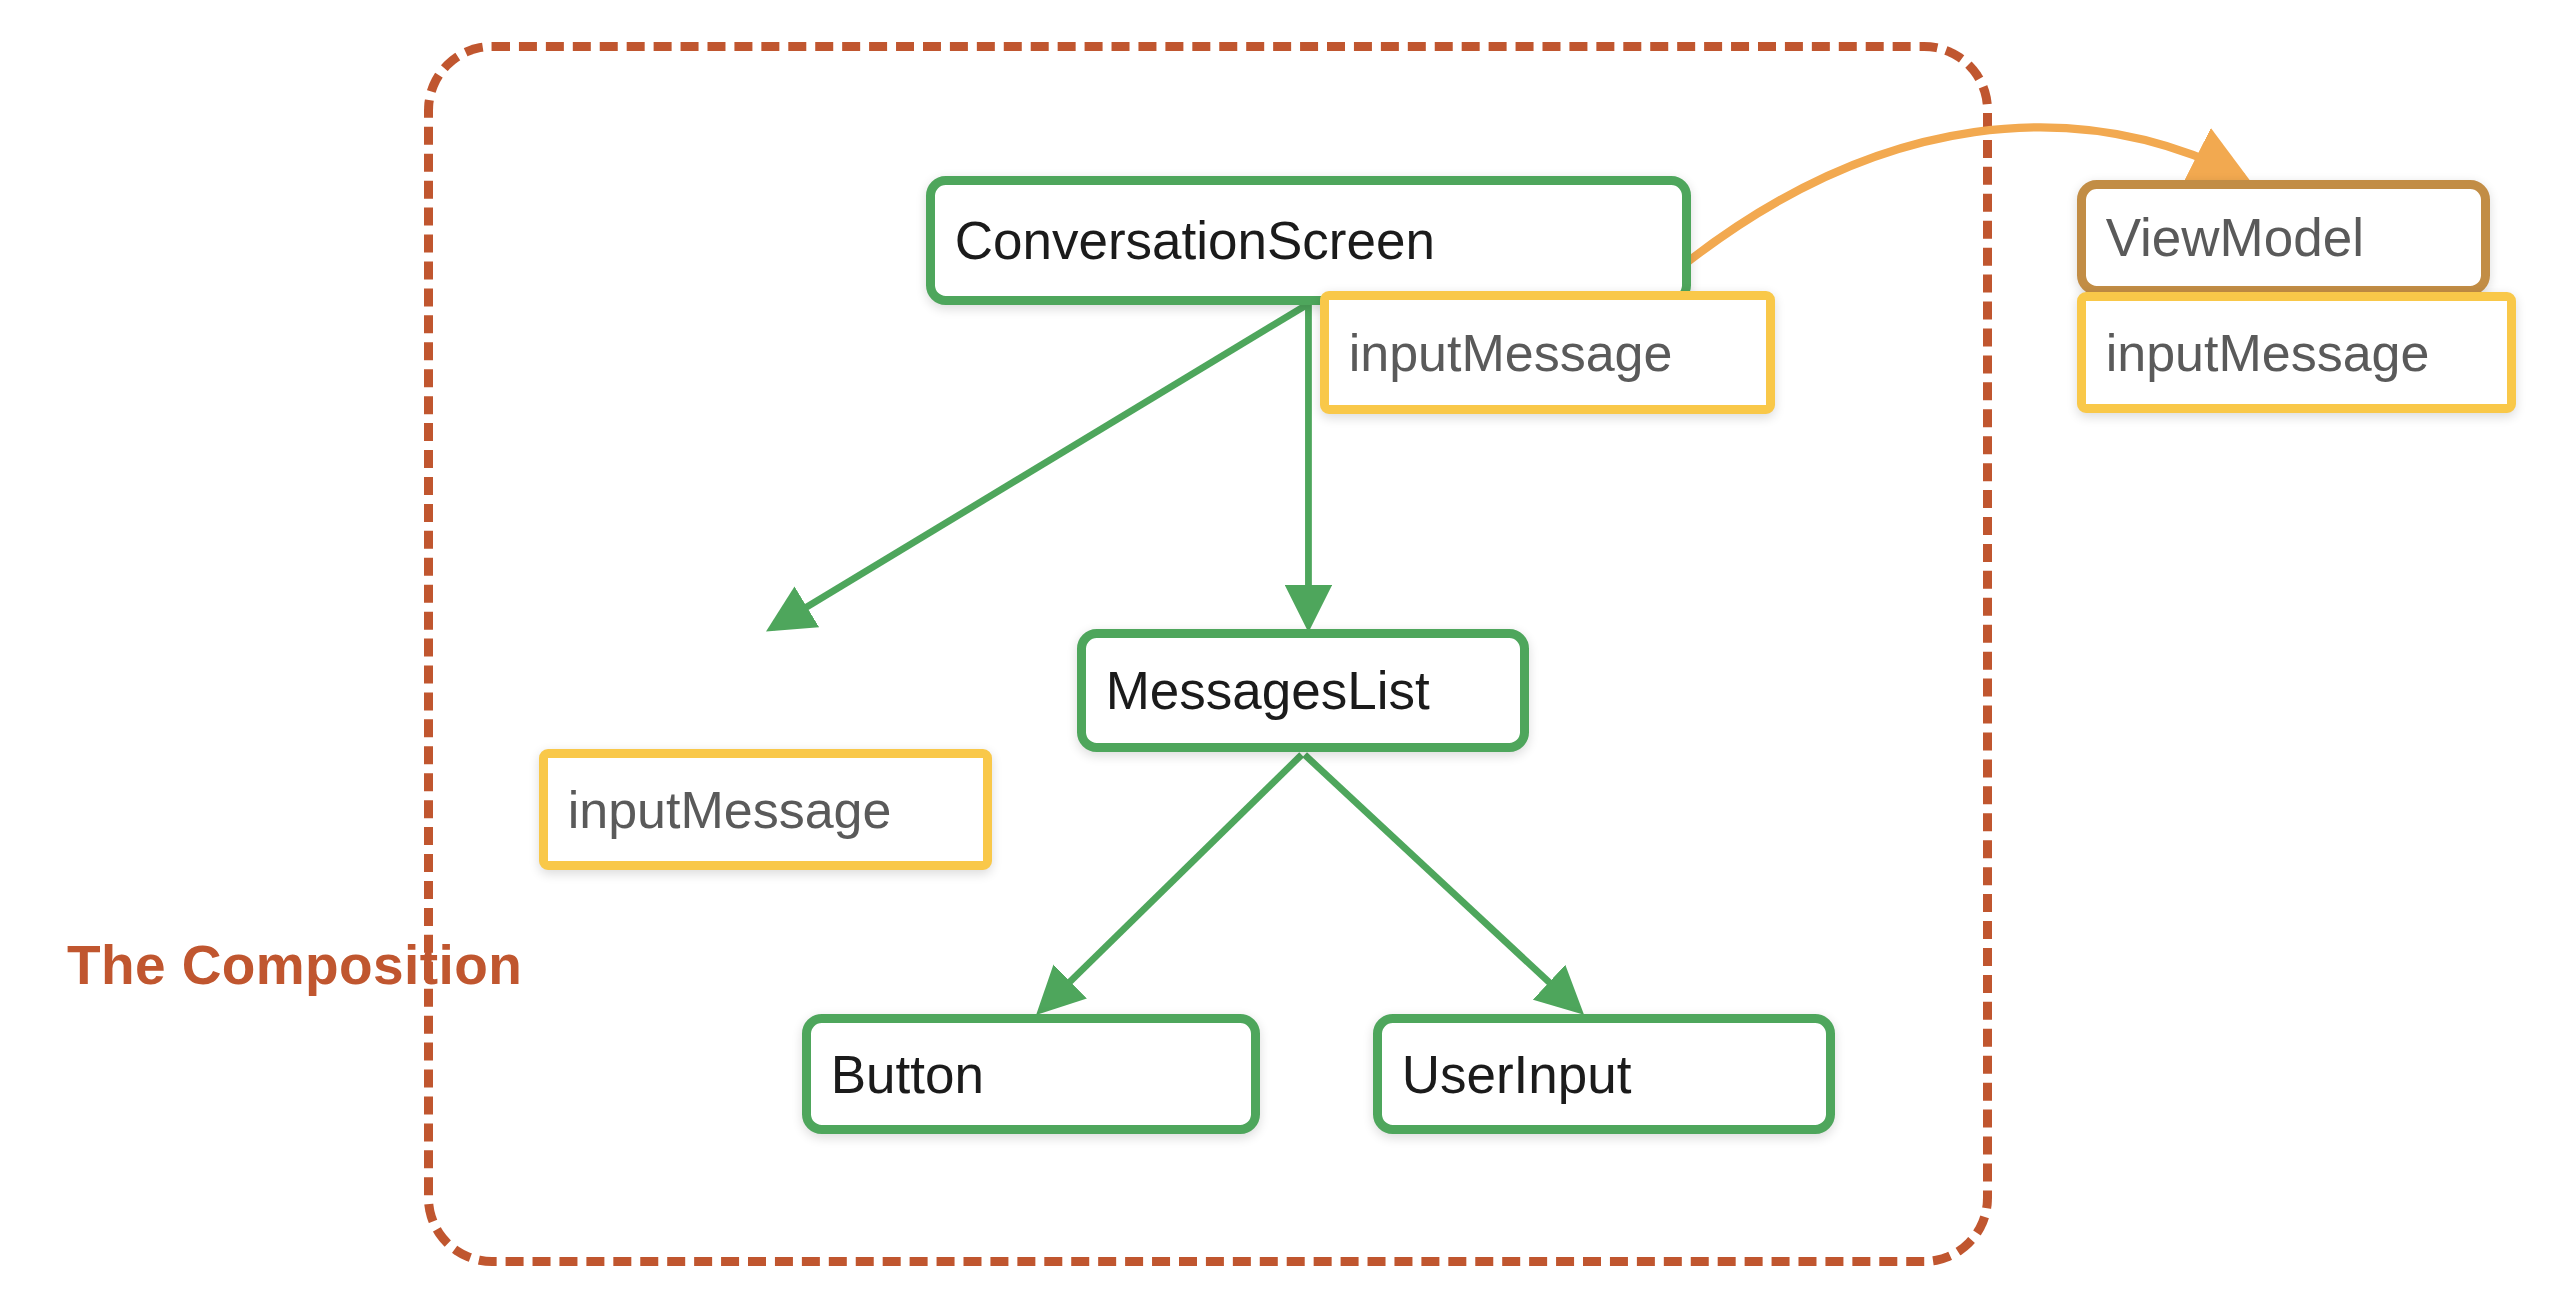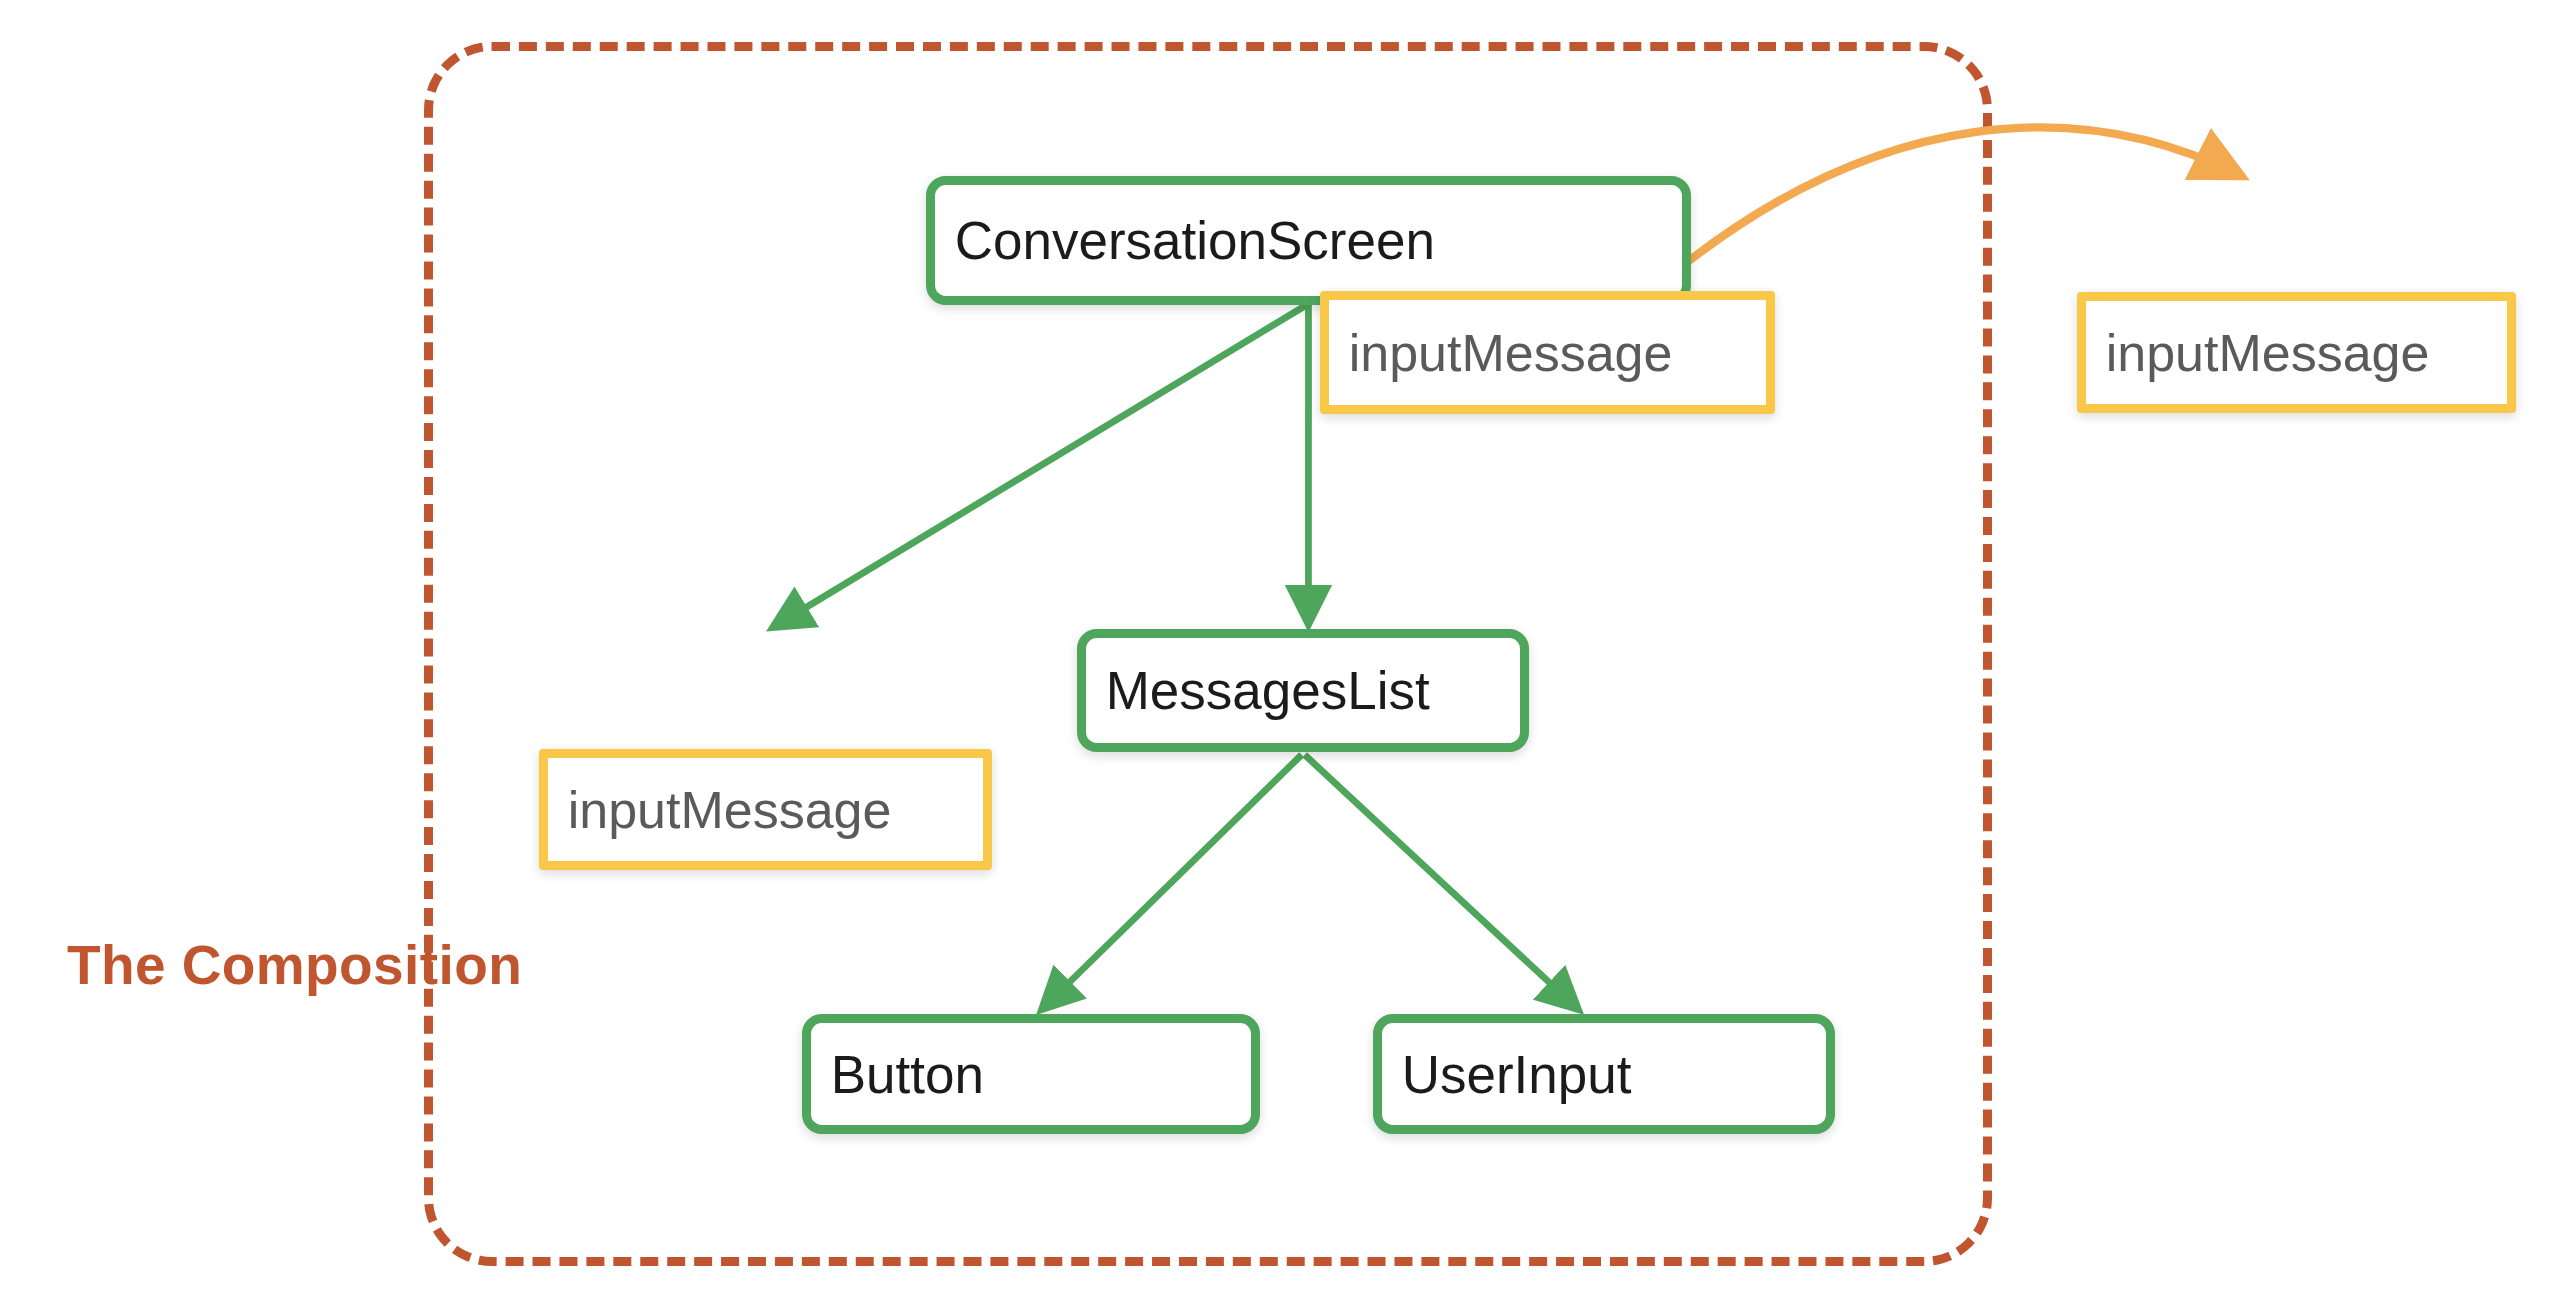--- a/index.html
+++ b/index.html
@@ -75,21 +75,21 @@
 
   .node-viewmodel {
     border: 9.8px solid #C28D45;
     border-radius: 19.7px;
     color: #5a5a5a;
     font-size: 53px;
   }
 
   .node-state {
     border: 9.8px solid #F9C849;
-    border-radius: 4px;
+    border-radius: 9px;
     color: #5a5a5a;
     font-size: 52px;
   }
 
   .node-label {
     line-height: 1;
     padding: 0 19.7px;
   }
 
   
@@ -138,20 +138,23 @@
   </svg>
 
   <div class="node node-composable" id="node-conversationscreen">
     <span class="node-label">ConversationScreen</span>
   </div>
 
   <div class="node node-state" id="badge-conversationscreen-state">
     <span class="node-label">inputMessage</span>
   </div>
 
+  <div class="node node-viewmodel" id="node-viewmodel">
+    <span class="node-label">ViewModel</span>
+  </div>
 
   <div class="node node-state" id="badge-viewmodel-state">
     <span class="node-label">inputMessage</span>
   </div>
 
 
   <div class="node node-state" id="badge-userinput-state">
     <span class="node-label">inputMessage</span>
   </div>
 

